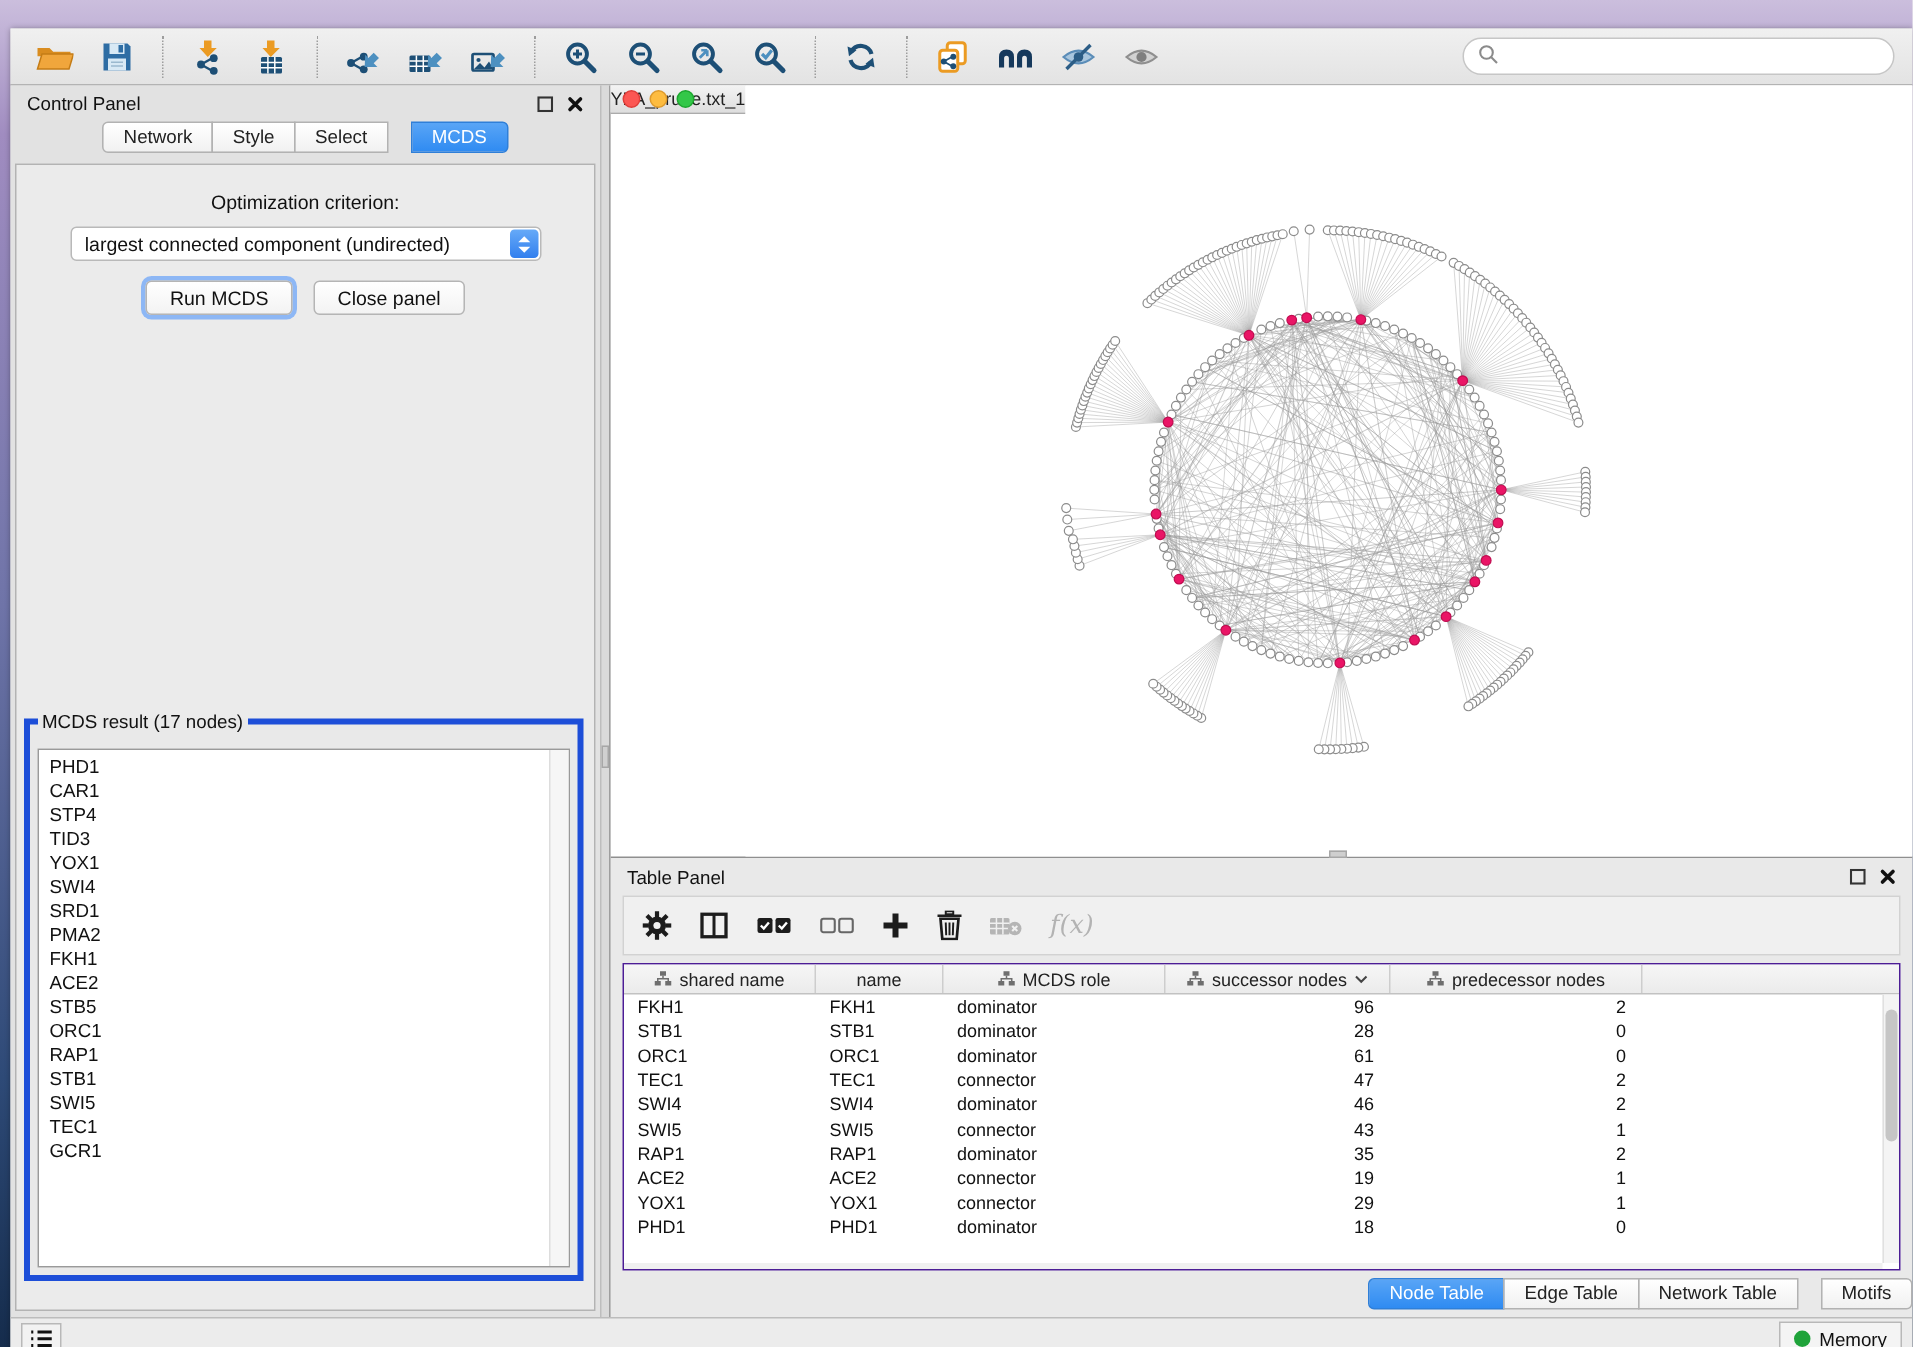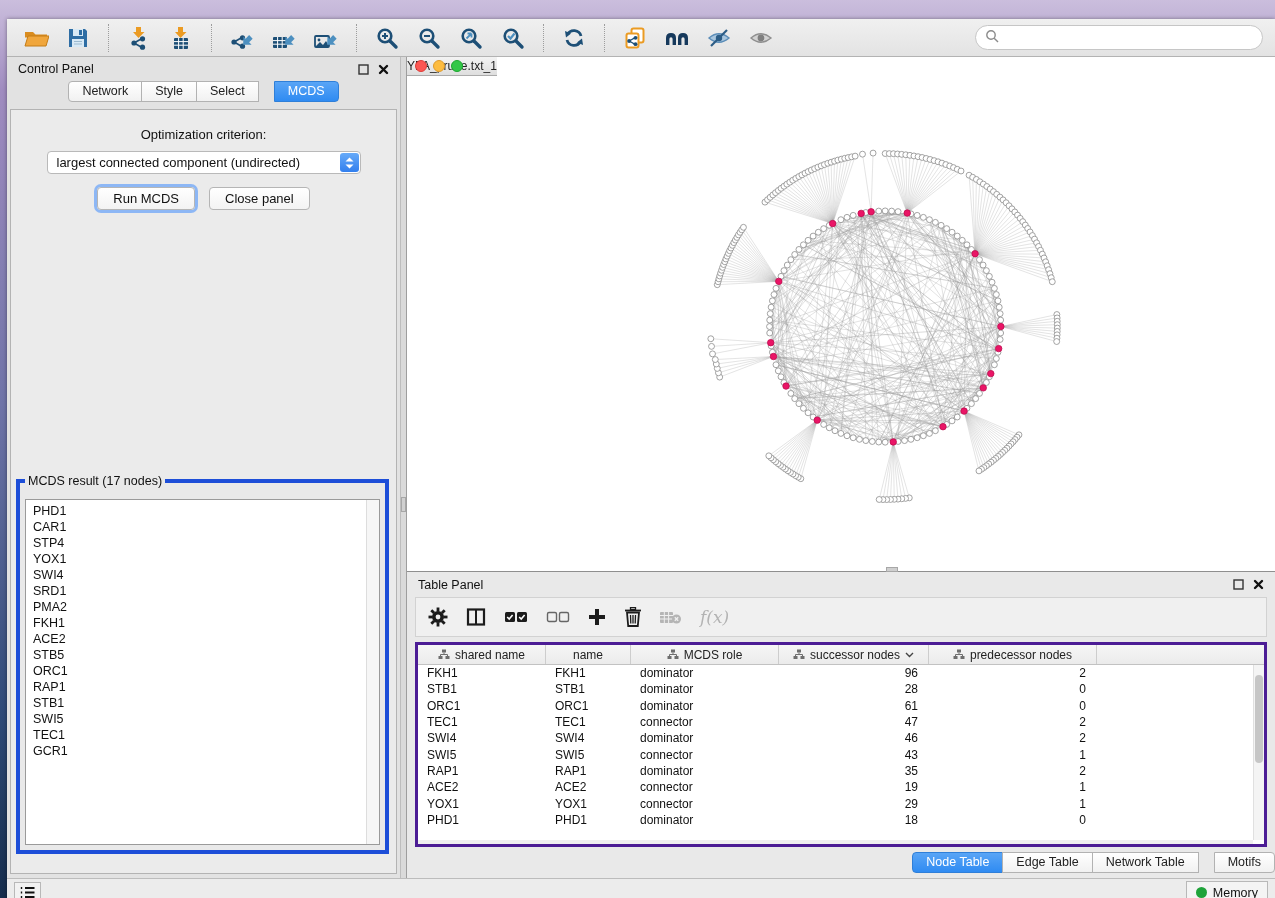--- a/index.html
+++ b/index.html
@@ -61,21 +61,21 @@
   .net-canvas { flex:1; position:relative; background:#fff; }
   .net-canvas svg { position:absolute; inset:0; }
   .hknob { position:absolute; left:50%; bottom:-1px; width:12px; height:5px; background:#cfcfcf; border:1px solid #a7a7a7; }
 
   
   .tpanel { flex:1; background:#e9e9e9; display:flex; flex-direction:column; min-height:0; }
   .tp-titlerow { height:25px; flex:0 0 25px; display:flex; align-items:center; padding:0 11px; font-size:12.5px; color:#111; }
   .tp-toolbar { height:40px; flex:0 0 40px; margin:0 8px; background:#f0f0f0; border:1px solid #d2d2d2; display:flex; align-items:center; padding:0 12px; gap:18px; }
   .tp-toolbar .ticon { display:flex; align-items:center; }
   .fx-label { font-family:"DejaVu Serif","Liberation Serif",serif; font-style:italic; font-size:17px; color:#b3b3b3; }
-  .tblwrap { flex:1; margin:5px 8px 0; background:#fff; border:3px solid #4c1d95; position:relative; overflow:hidden; }
+  .tblwrap { flex:1; margin:5px 8px 0; background:#fff; border:1px solid #4c1d95; position:relative; overflow:hidden; }
   .thead { display:flex; height:20px; background:linear-gradient(#f6f6f6,#ebebeb); border-bottom:1px solid #c2c2c2; }
   .th { display:flex; align-items:center; justify-content:center; gap:5px; border-right:1px solid #cdcdcd; font-size:12px; color:#222; overflow:hidden; white-space:nowrap; }
   .th.filler { flex:1; border-right:none; }
   .trow { display:flex; height:16.3px; align-items:center; }
   .td { font-size:12px; color:#111; overflow:hidden; white-space:nowrap; }
   .td.l { padding-left:9px; text-align:left; }
   .td.r { padding-right:11px; text-align:right; }
   .tbl-vscroll { position:absolute; right:0; top:20px; bottom:4px; width:11px; background:#f4f4f4; border-left:1px solid #e0e0e0; }
   .tbl-vscroll .thumb { position:absolute; left:1px; right:1px; top:10px; height:88px; background:#c6c6c6; border-radius:5px; }
   .tbl-hstrip { position:absolute; left:0; right:11px; bottom:0; height:4px; background:#f0f0f0; }
@@ -302,20 +302,21 @@
         <div class="btn-row">
           <button class="mac-btn focusring">Run MCDS</button>
           <button class="mac-btn">Close panel</button>
         </div>
         <fieldset class="result-group">
           <legend>MCDS result (17 nodes)</legend>
           <div class="result-list" id="mcds-list">
               <div>PHD1</div>
               <div>CAR1</div>
               <div>STP4</div>
+              <div>TID3</div>
               <div>YOX1</div>
               <div>SWI4</div>
               <div>SRD1</div>
               <div>PMA2</div>
               <div>FKH1</div>
               <div>ACE2</div>
               <div>STB5</div>
               <div>ORC1</div>
               <div>RAP1</div>
               <div>STB1</div>

